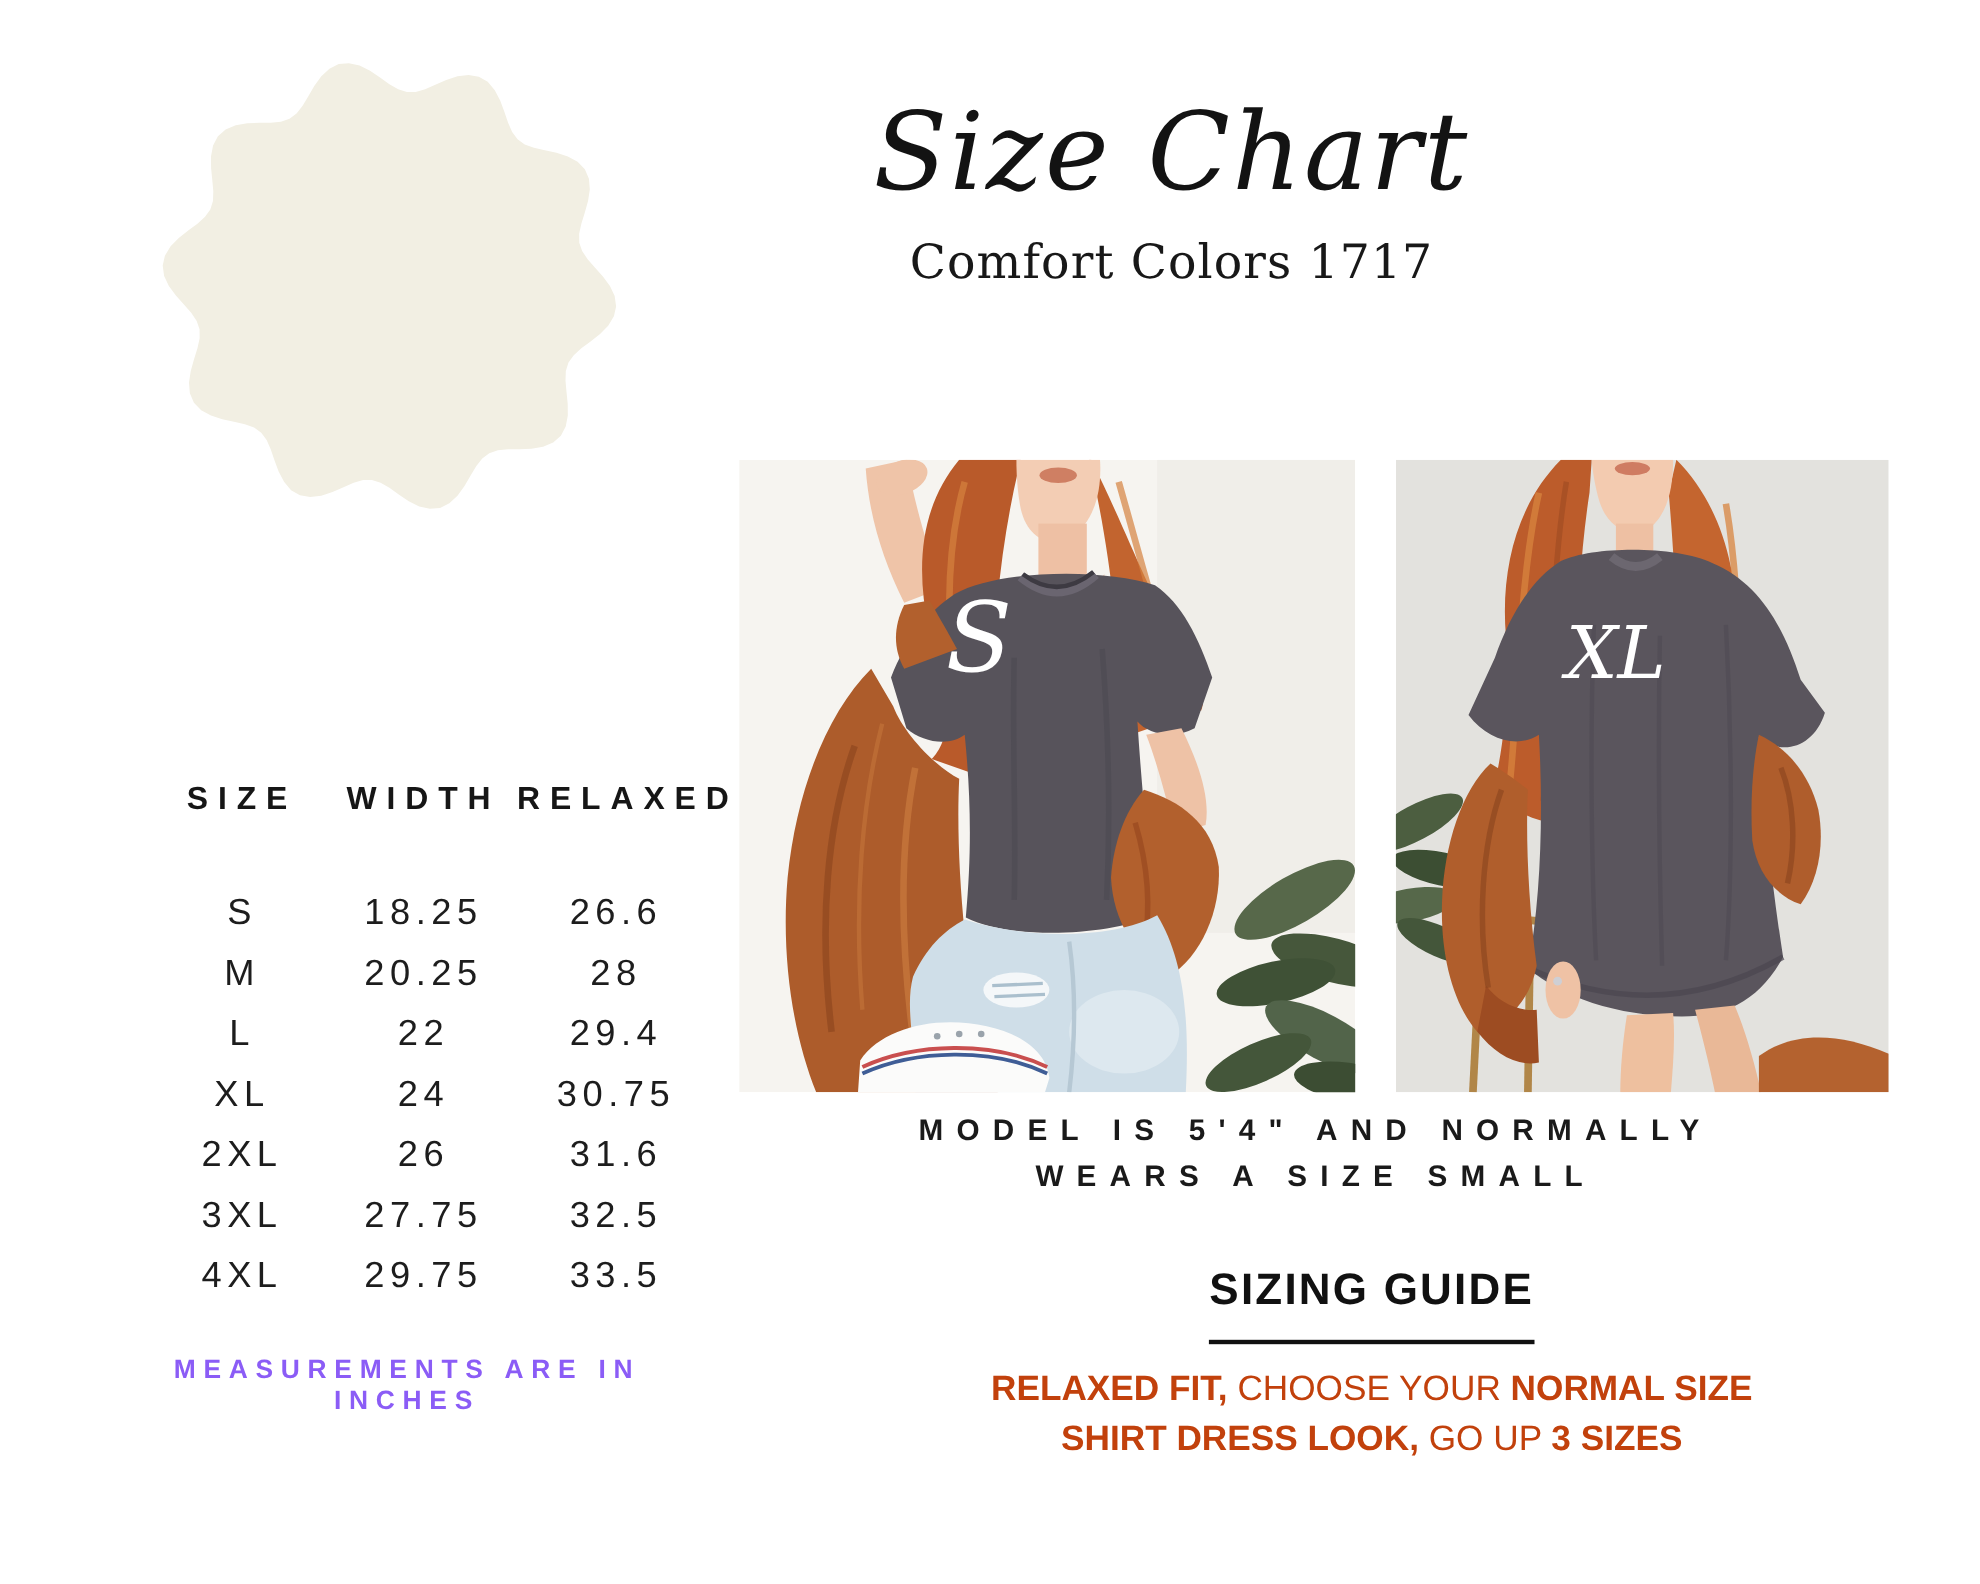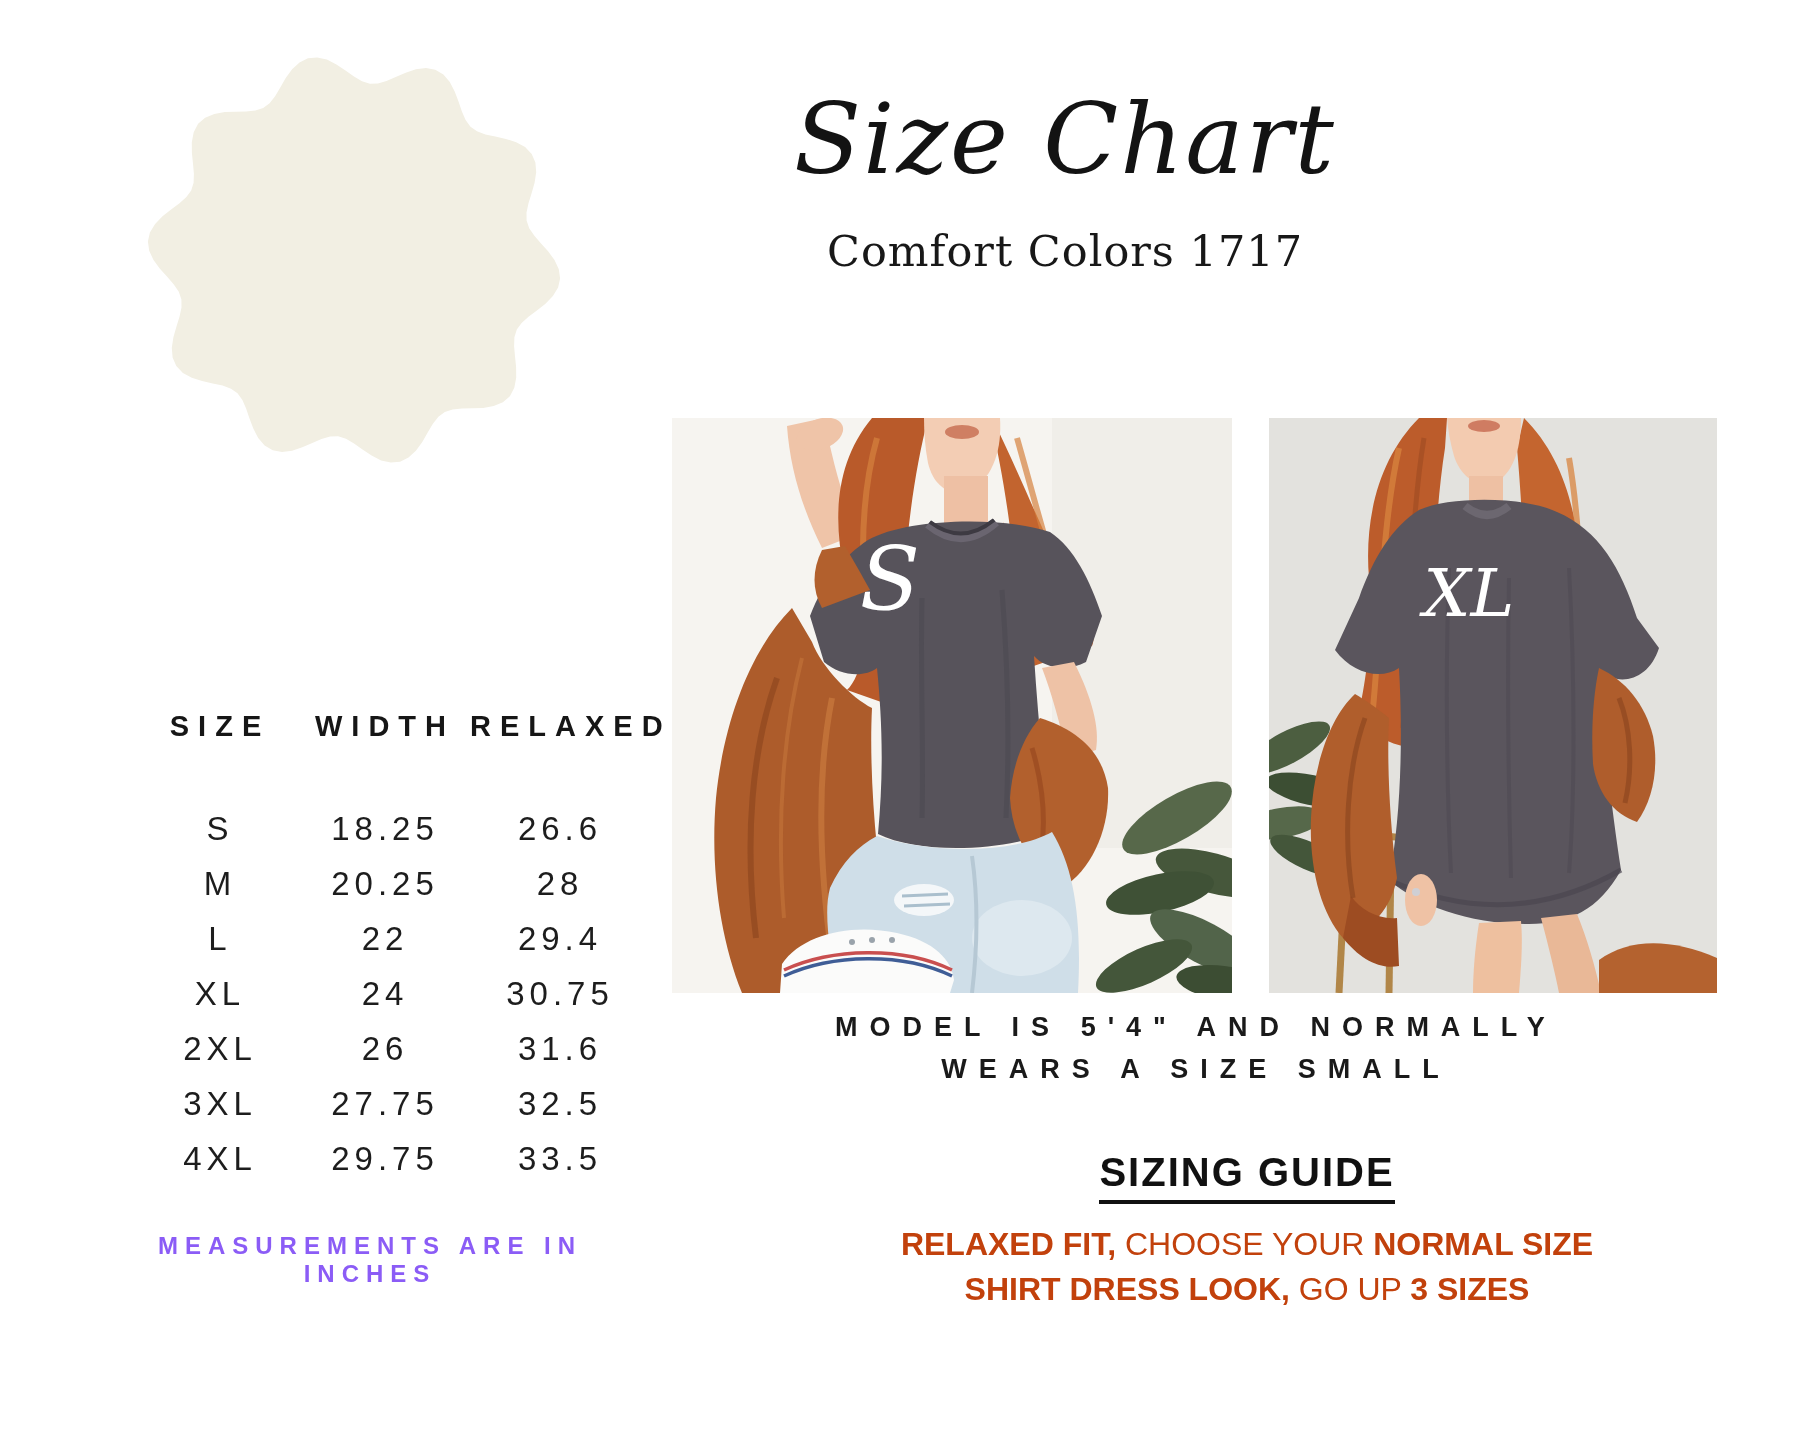--- a/index.html
+++ b/index.html
@@ -6,21 +6,21 @@
   .canvas{position:relative;width:1800px;height:1440px;background:#ffffff;overflow:hidden;
           font-family:"Liberation Sans", sans-serif;color:#161616;}
 
   
   .blob{position:absolute;left:142px;top:50px;width:424px;height:420px;}
 
   
   .title-wrap{position:absolute;left:740px;top:64px;width:650px;text-align:center;}
   .title-script{font-family:"DejaVu Serif","Liberation Serif",serif;font-style:italic;
                 font-size:98px;line-height:150px;letter-spacing:2px;color:#131313;}
-  .title-sub{margin-top:12px;font-family:"DejaVu Serif","Liberation Serif",serif;
+  .title-sub{margin-top:0;font-family:"DejaVu Serif","Liberation Serif",serif;
              font-size:43px;letter-spacing:1px;color:#181818;}
 
   
   .size-table{position:absolute;left:140px;top:672px;width:510px;margin-top:38px;}
   .size-head{display:grid;grid-template-columns:160px 170px 180px;font-weight:bold;
              font-size:29px;letter-spacing:9px;text-align:center;}
   .size-rows{margin-top:58px;}
   .size-row{display:grid;grid-template-columns:160px 170px 180px;height:55px;
             align-items:center;text-align:center;font-size:33px;letter-spacing:5px;
             font-weight:500;color:#1d1d1d;}
@@ -32,21 +32,21 @@
   .photo-left{left:672px;width:560px;height:575px;}
   .photo-right{left:1269px;width:448px;height:575px;}
 
   
   .model-caption{position:absolute;left:672px;top:1006px;width:1048px;text-align:center;
                  font-weight:600;font-size:27px;letter-spacing:12px;line-height:42px;color:#1a1a1a;}
 
   
   .guide-wrap{position:absolute;left:772px;top:1150px;width:950px;text-align:center;}
   .guide-heading{display:inline-block;font-weight:bold;font-size:40px;letter-spacing:2px;
-                 padding-bottom:5px;border-bottom:4px solid #111;color:#111;}
+                 padding-bottom:23px;border-bottom:4px solid #111;color:#111;}
   .guide-lines{margin-top:18px;font-size:32px;line-height:45px;color:#c2410c;}
   .guide-lines span{white-space:pre;}
   .g-bold{font-weight:bold;}
   .g-reg{font-weight:normal;}
 
   svg text{user-select:none;}
 </style>
 </head>
 <body>
 

